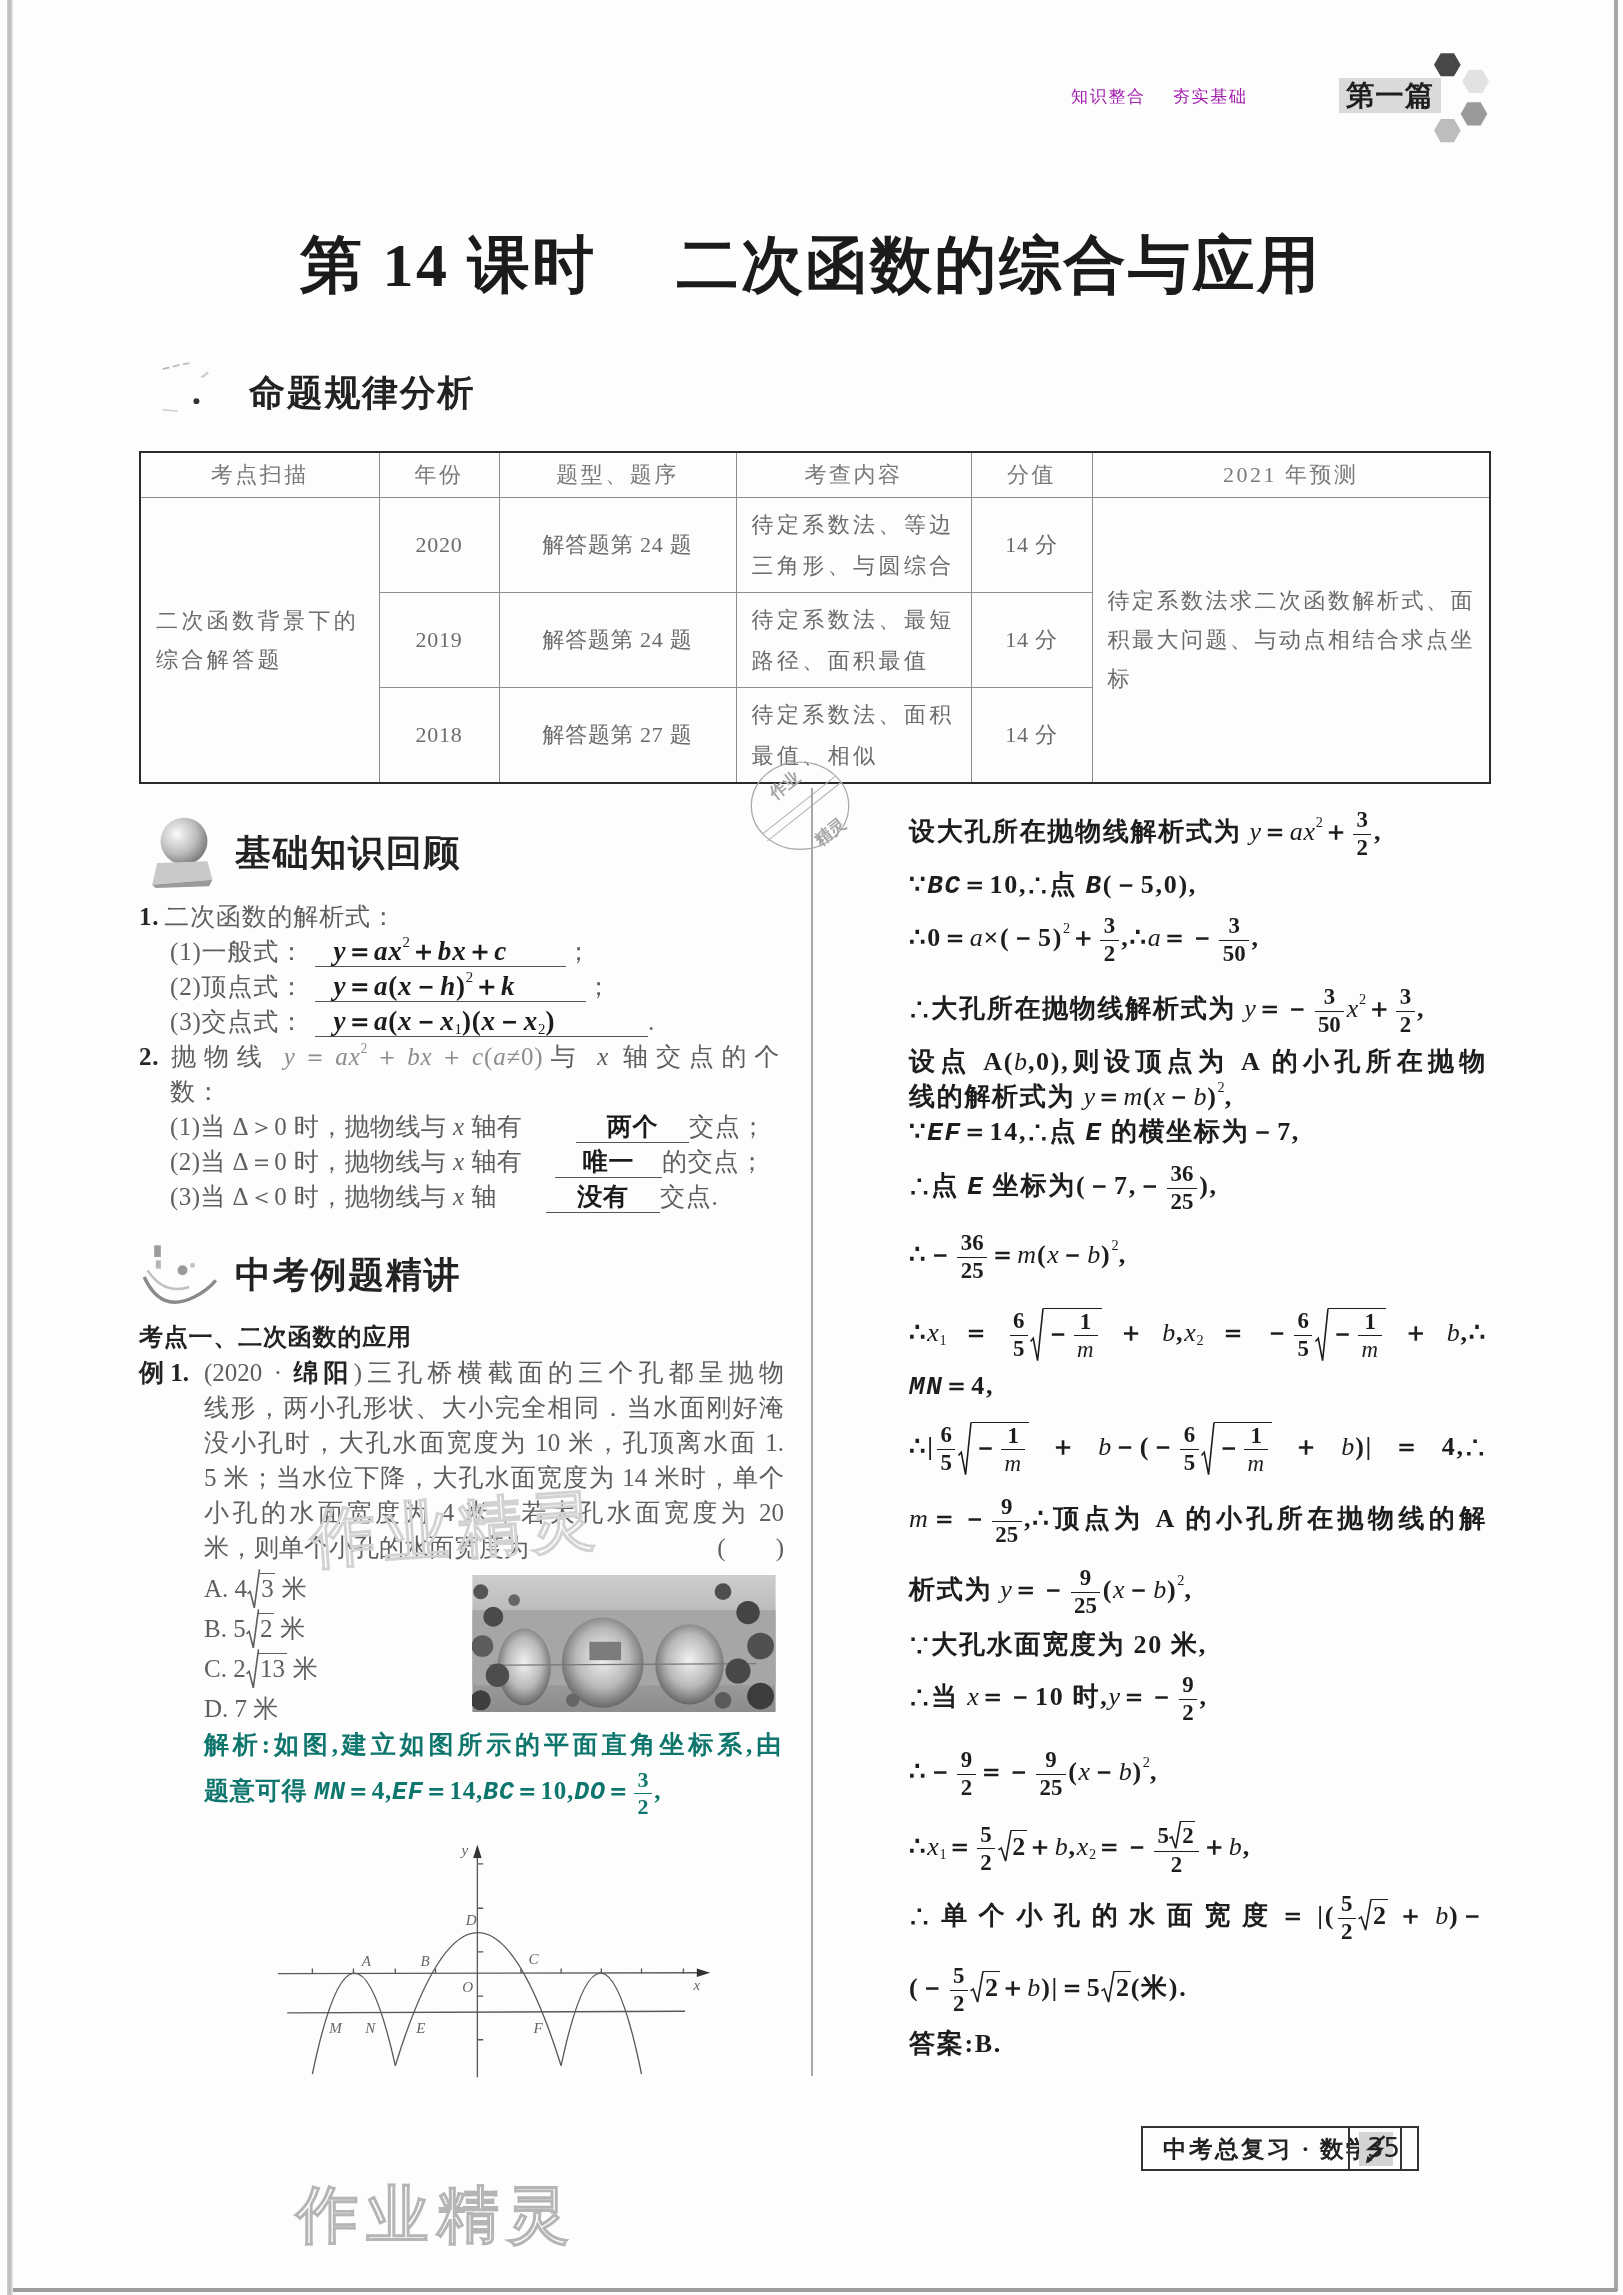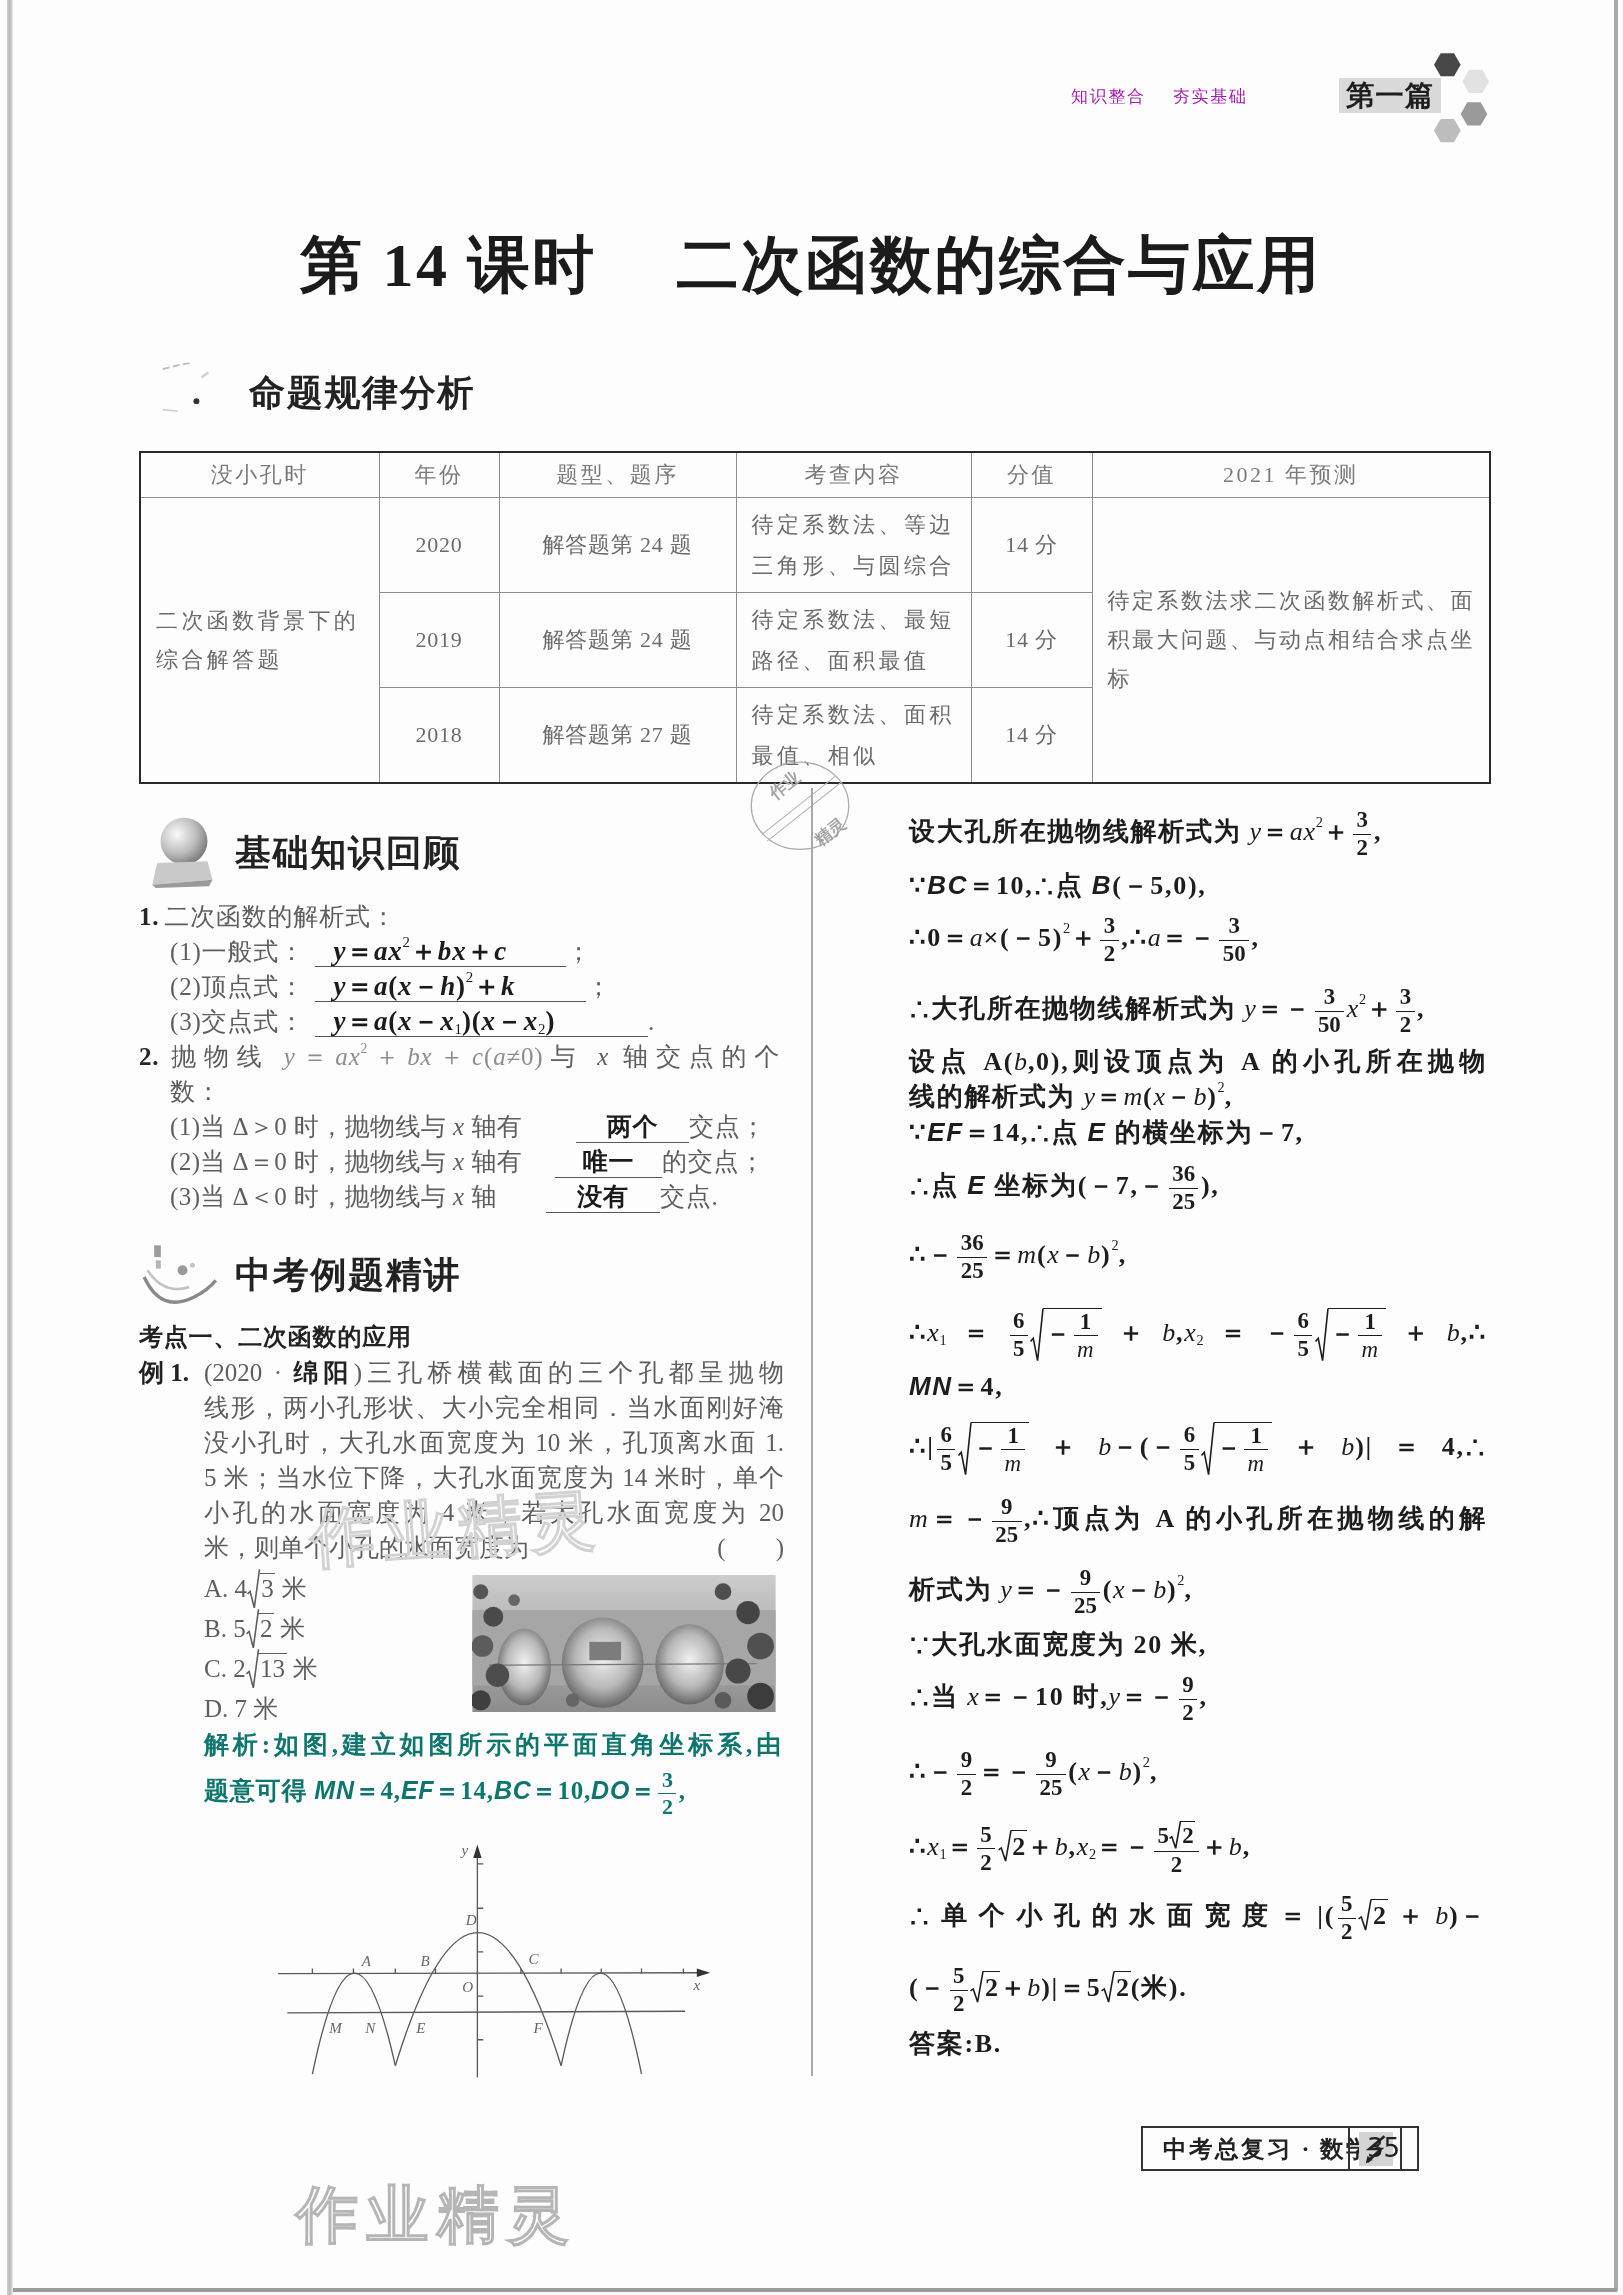--- a/index.html
+++ b/index.html
@@ -56,21 +56,21 @@
 .anl.a2{top:1768px;height:50px;display:flex;align-items:center;letter-spacing:0.8px}
 .anl.a2>span{white-space:nowrap}
 .graph{position:absolute;left:268px;top:1826px;width:469px;height:260px}
 .glbl{font-family:"Liberation Serif","DejaVu Serif",serif;font-style:italic;font-size:18px;fill:#666}
 
 .rl{position:absolute;left:909px;width:578px;height:84px;margin-top:-42px;display:flex;align-items:center;font-family:"Liberation Serif","DejaVu Serif",serif;font-weight:bold;font-size:26px;color:#1d1d1d;letter-spacing:1.7px}
 .rl>span{white-space:nowrap;line-height:1.2}
 .rl.j>span{flex:1;white-space:normal;text-align:justify;text-align-last:justify}
 
 .m-i{font-style:italic;font-family:"Liberation Serif","DejaVu Serif",serif;font-weight:normal;letter-spacing:0.8px}
-.m-bi{font-style:italic;font-weight:bold;font-family:Liberation Sans, sans-serif}
+.m-bi{font-style:italic;font-weight:bold;font-family:Liberation Mono, monospace}
 .m-b{font-weight:bold}
 .m-sup{font-size:0.55em;vertical-align:0.9em;line-height:0;font-weight:normal;letter-spacing:0}
 .m-sub{font-size:0.55em;vertical-align:-0.25em;line-height:0;font-weight:normal;letter-spacing:0}
 .m-frac{display:inline-flex;flex-direction:column;align-items:stretch;vertical-align:middle;font-size:0.88em;line-height:1.05;margin:0 2.5px;letter-spacing:0;font-weight:bold}
 .m-frac>.num{display:block;border-bottom:1.7px solid currentColor;padding:0 3.4px 1.7px;text-align:center;text-align-last:center}
 .m-frac>.den{display:block;padding:1.7px 3.4px 0;text-align:center;text-align-last:center}
 .m-sqrt{position:relative;display:inline-block;padding-left:0.5em;vertical-align:baseline;letter-spacing:0;text-align-last:auto}
 .m-sqrt.tall{vertical-align:middle}
 .m-sqrt>svg.rad{position:absolute;left:0;top:0;width:0.5em;height:100%;overflow:visible}
 .m-sqrt>svg.rad path{fill:none;stroke:currentColor;stroke-width:1.6}
@@ -116,21 +116,21 @@
     <colgroup>
         <col style="width:239px">
         <col style="width:120px">
         <col style="width:237px">
         <col style="width:235px">
         <col style="width:121px">
         <col style="width:398px">
       </colgroup>
     <tbody>
         <tr>
-      <th>没小孔时</th>
+      <th>考点扫描</th>
       <th>年份</th>
       <th>题型、题序</th>
       <th>考查内容</th>
       <th>分值</th>
       <th>2021 年预测</th>
     </tr>
     <tr class="r">
       <td rowspan="3" class="c1">
         <div>二次函数背景下的</div>
         <div>综合解答题</div>

